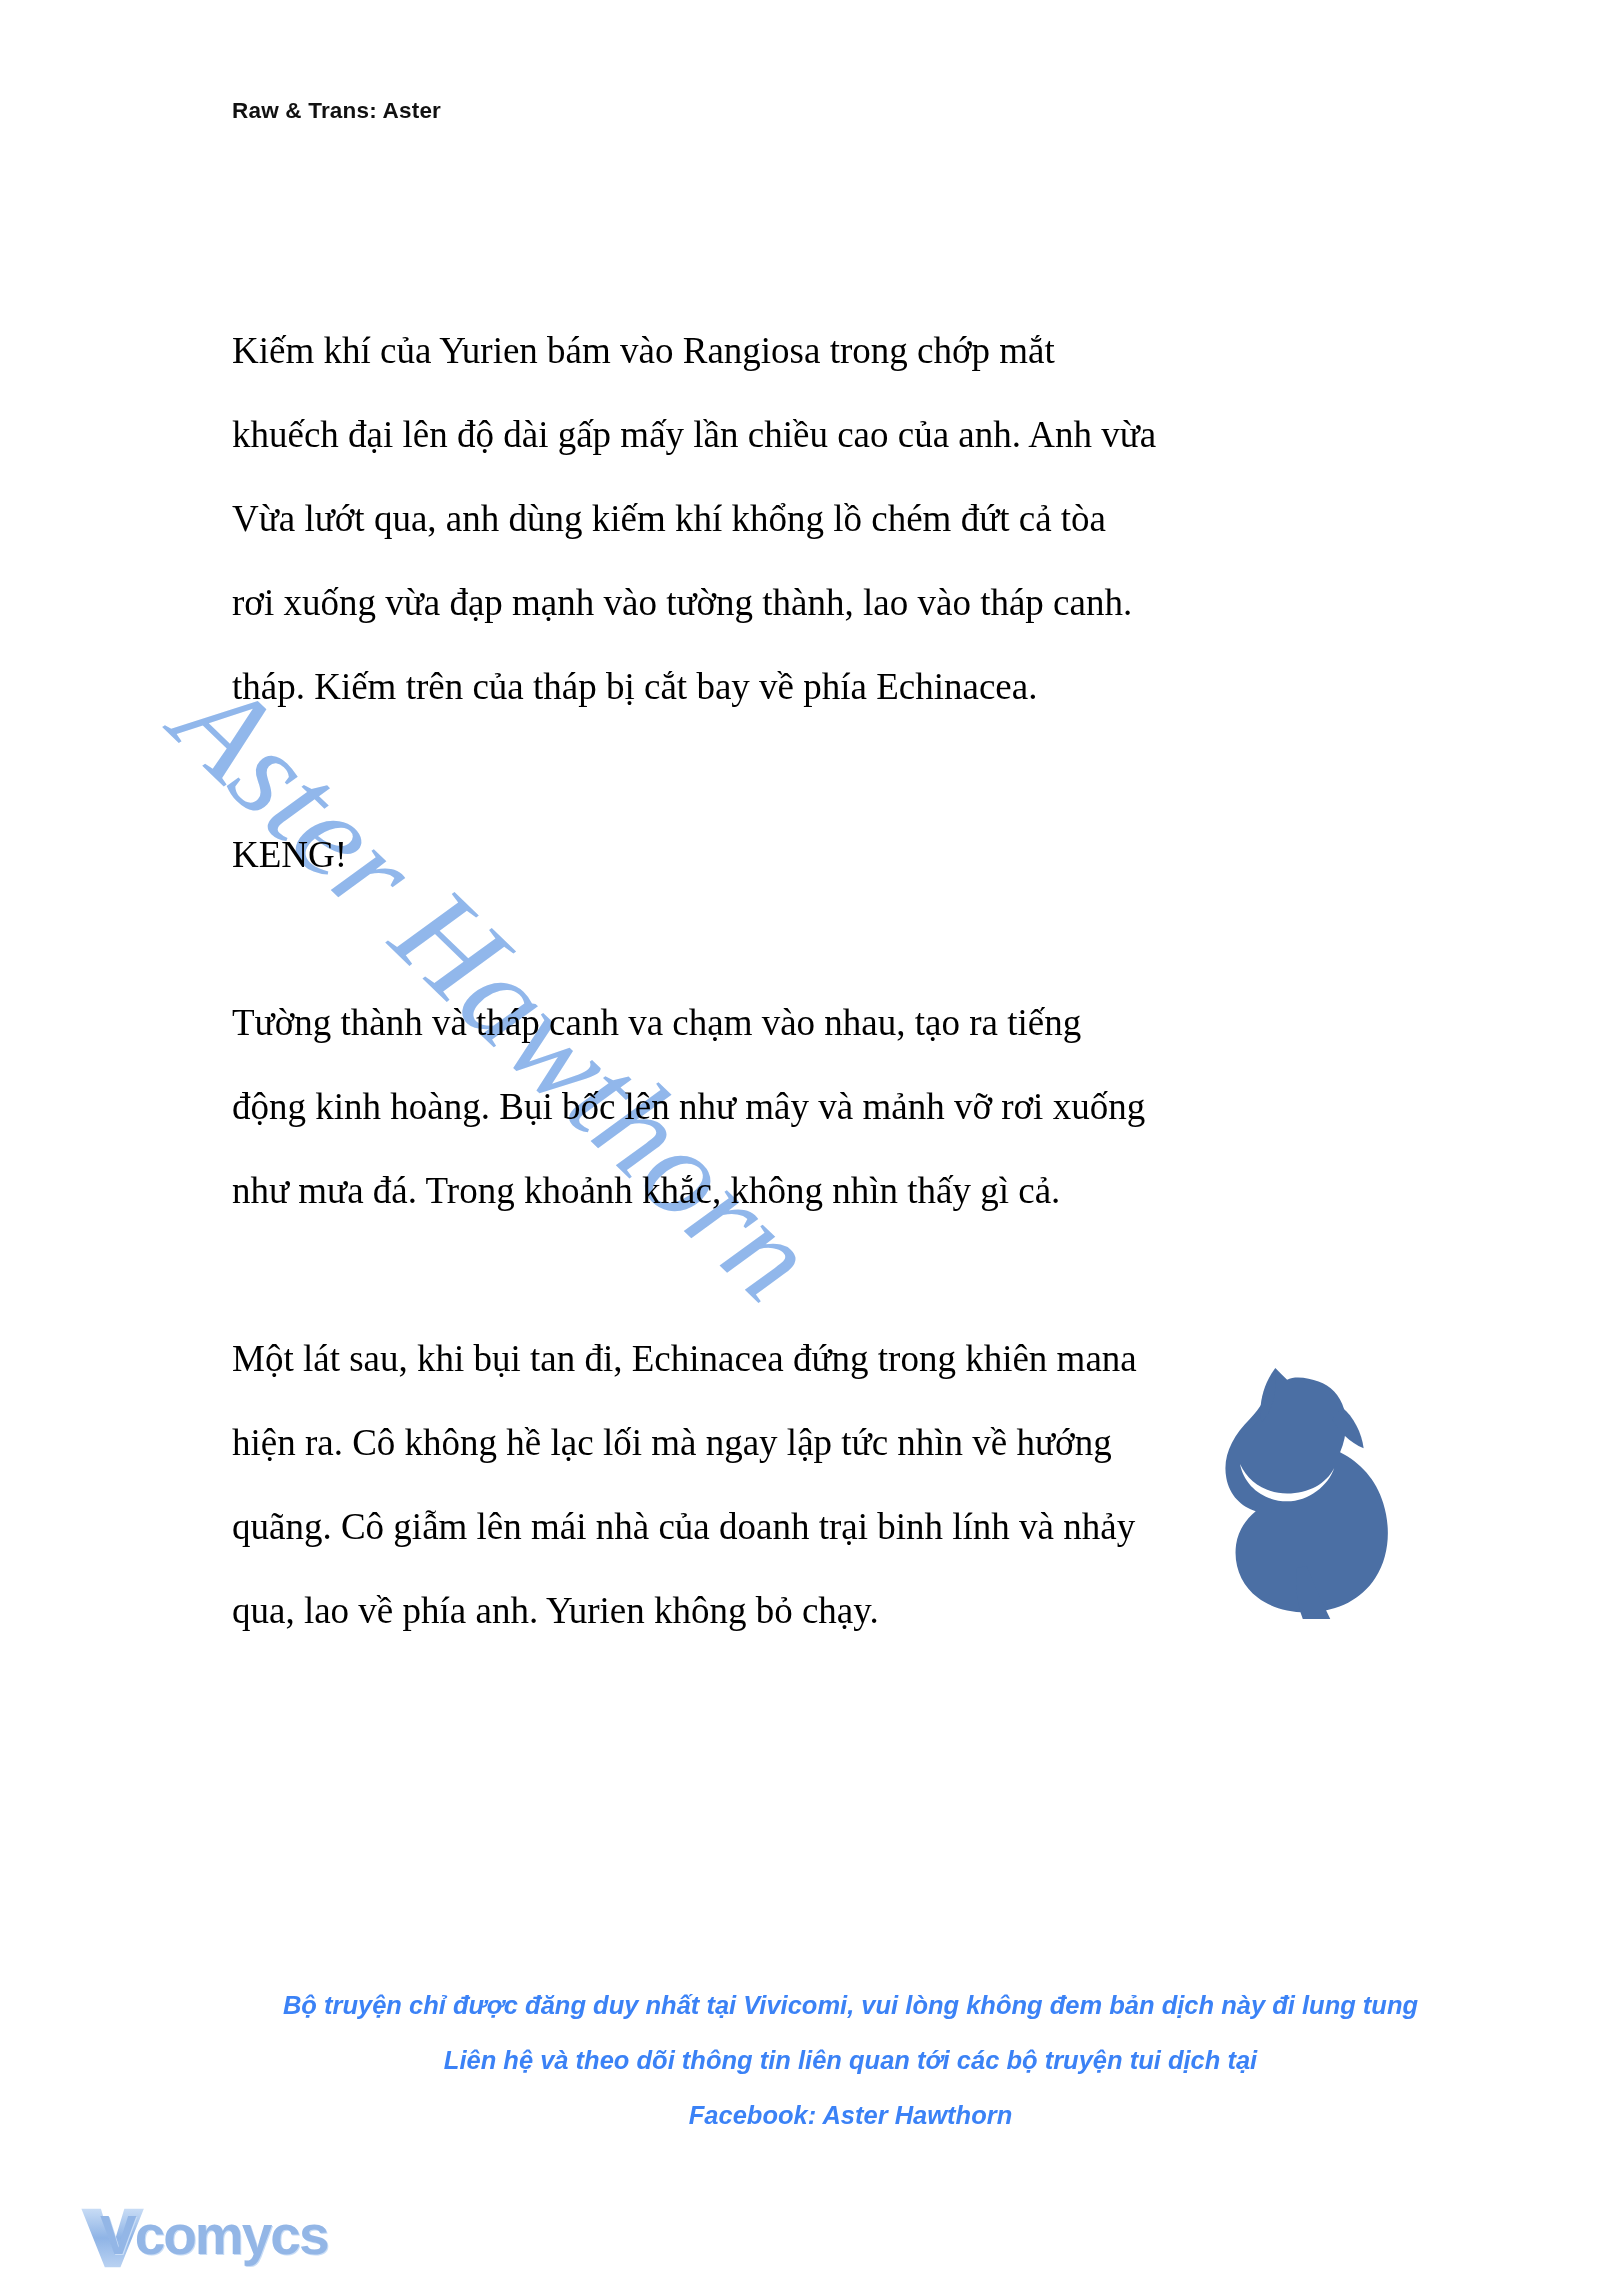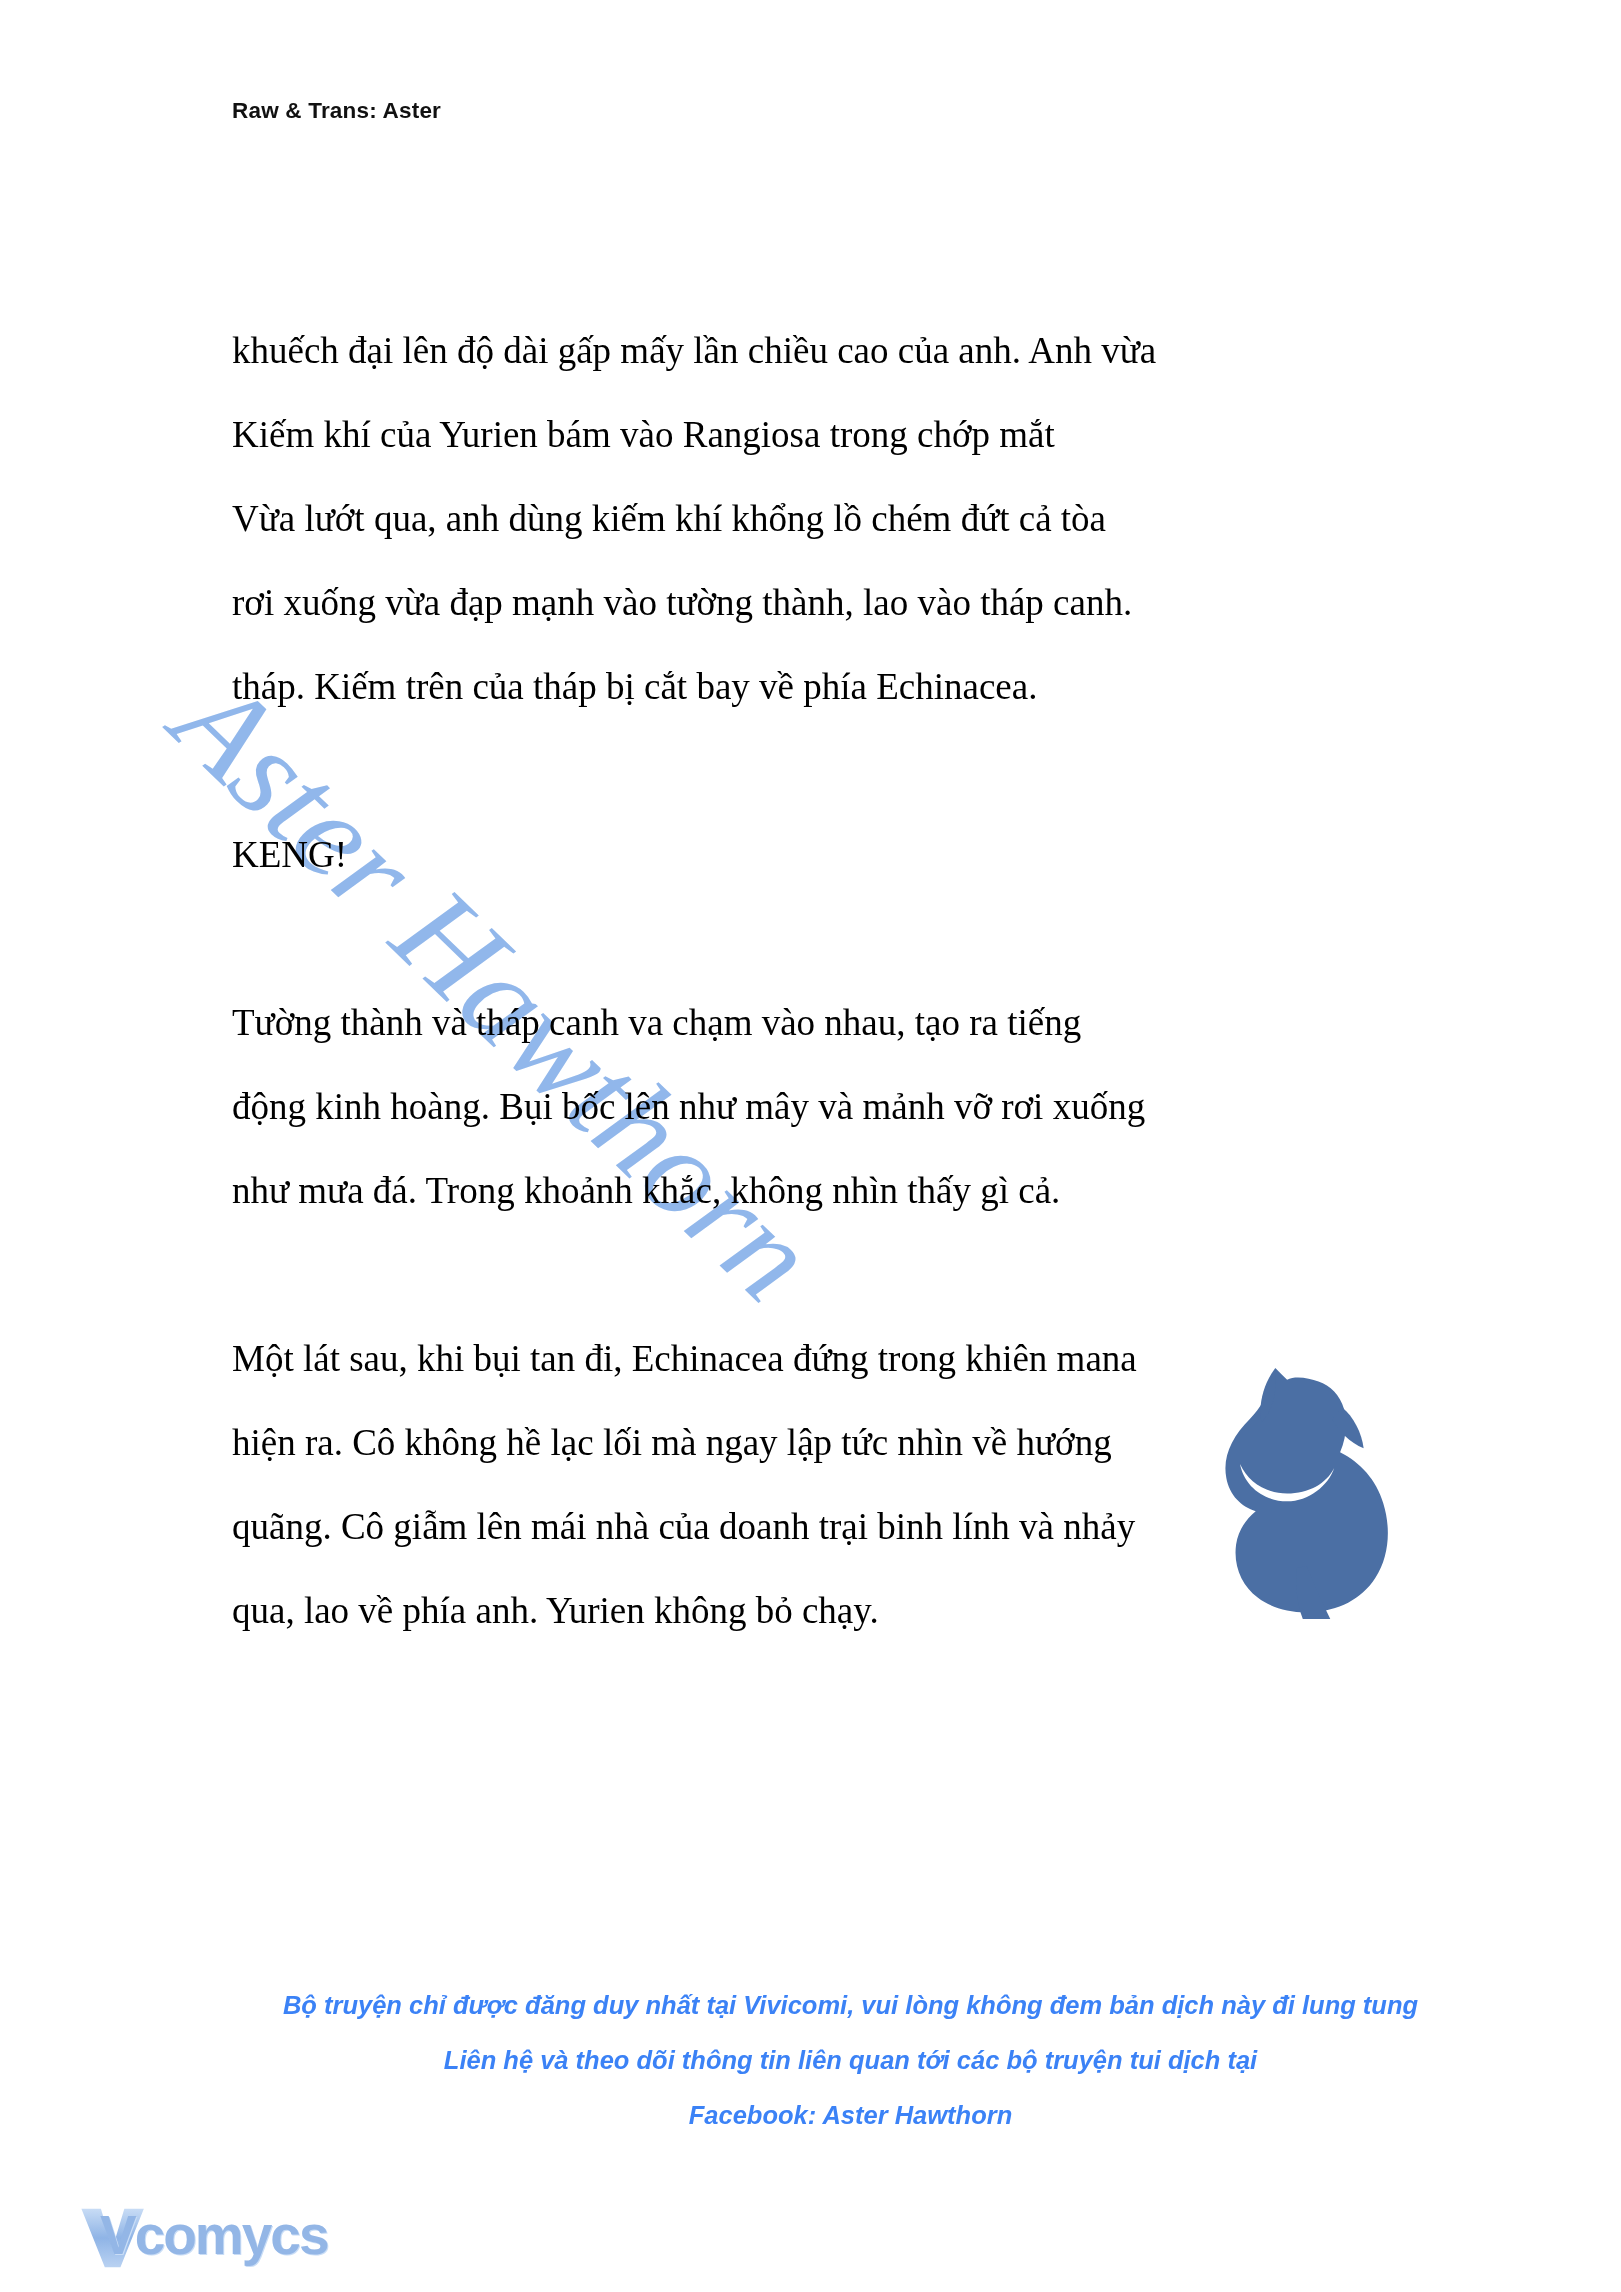--- a/index.html
+++ b/index.html
@@ -127,22 +127,22 @@
 
   <div id="doc-header">Raw &amp; Trans: Aster</div>
 
   <div id="watermark">
     <div id="watermark-text">Aster Hawthorn</div>
   </div>
 
   <div id="body-text">
 
     <p class="para">
+      <span class="para-line">Kiếm khí của Yurien bám vào Rangiosa trong chớp mắt</span>
       <span class="para-line">khuếch đại lên độ dài gấp mấy lần chiều cao của anh. Anh vừa</span>
-      <span class="para-line">Kiếm khí của Yurien bám vào Rangiosa trong chớp mắt</span>
       <span class="para-line">Vừa lướt qua, anh dùng kiếm khí khổng lồ chém đứt cả tòa</span>
       <span class="para-line">rơi xuống vừa đạp mạnh vào tường thành, lao vào tháp canh.</span>
       <span class="para-line">tháp. Kiếm trên của tháp bị cắt bay về phía Echinacea.</span>
     </p>
 
     <span class="para-gap"></span>
 
     <p class="para">
       <span class="para-line">KENG!</span>
     </p>

